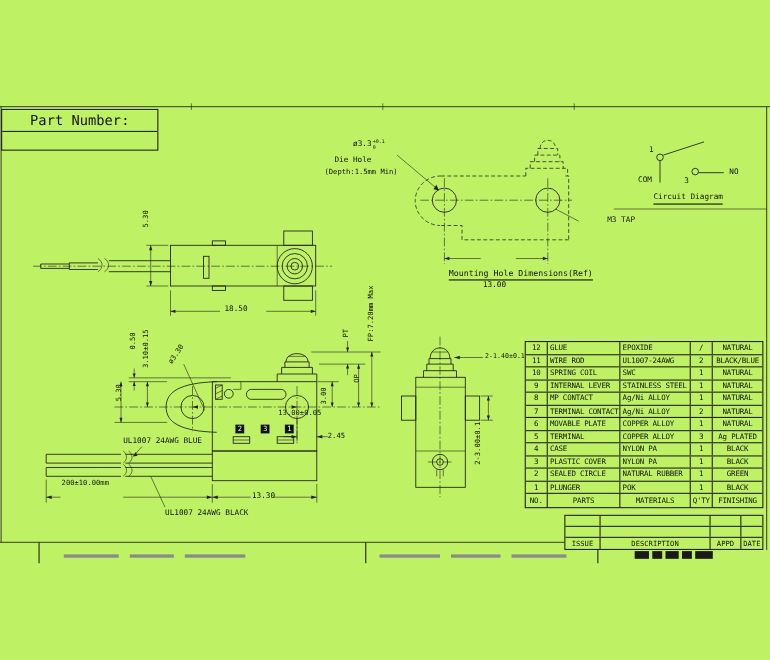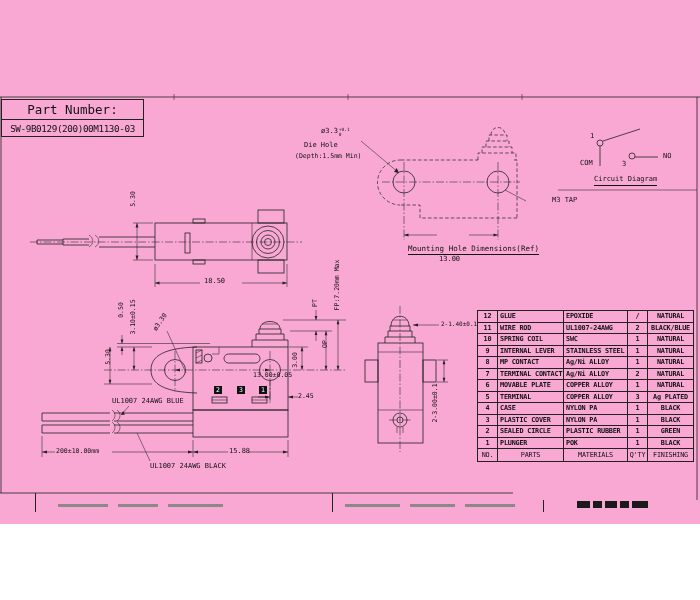--- a/index.html
+++ b/index.html
@@ -1,16 +1,16 @@
 <!DOCTYPE html>
 <html><head>
 <meta charset="utf-8">
 <style>
   html,body{margin:0;padding:0;background:#fff;}
-  #sheet{position:relative;width:700px;height:524px;background:#f9a8d4;overflow:hidden;
+  #sheet{position:relative;width:700px;height:600px;background:#bef264;overflow:hidden;
          font-family:"DejaVu Sans Mono",monospace;color:#111;}
   svg{position:absolute;left:0;top:0;}
   svg path,svg rect,svg circle,svg line{stroke:#222;stroke-width:0.8;fill:none;}
   svg .thin{stroke-width:0.55;}
   svg .dsh{stroke-dasharray:3.5 2.2;stroke-width:0.7;}
   svg .cl{stroke-dasharray:8 2 1.5 2;stroke-width:0.55;}
   svg .fl{fill:#222;stroke:none;}
   .t{position:absolute;white-space:nowrap;font-size:7px;line-height:1;color:#111;}
   .t65{font-size:6.5px;} .t6{font-size:6px;} .t75{font-size:7.5px;}
   .vt{position:absolute;white-space:nowrap;font-size:6.5px;line-height:1;color:#111;
@@ -26,21 +26,21 @@
   #pnbox{position:absolute;left:1px;top:99px;width:143px;height:38px;
          border:1px solid #222;box-sizing:border-box;}
   #pnbox .hd{height:19px;border-bottom:1px solid #222;text-align:center;
              font-size:12.5px;line-height:19px;}
   #pnbox .vl{height:17px;text-align:center;font-size:9.3px;letter-spacing:-0.4px;
              line-height:17px;}
   
   #ptable{position:absolute;left:477px;top:310px;width:217px;height:152px;
           border:1px solid #222;box-sizing:border-box;display:flex;flex-direction:column;
           font-size:6.8px;letter-spacing:-0.2px;}
-  #prows{flex:12;display:flex;flex-direction:column;font-weight:bold;}
+  #prows{flex:12;display:flex;flex-direction:column;}
   .prow{flex:1;display:grid;grid-template-columns:20px 66px 64px 20px 1fr;
         border-bottom:1px solid #222;}
   .prow.hdr{flex:1.05;border-bottom:none;}
   .pc{border-right:1px solid #222;display:flex;align-items:center;
       justify-content:center;overflow:hidden;}
   .pc:last-child{border-right:none;}
   .pc.lft{justify-content:flex-start;padding-left:2px;}
   
   #rtable{position:absolute;left:513px;top:468px;width:181px;height:32px;
           border:1px solid #222;box-sizing:border-box;display:flex;flex-direction:column;
@@ -180,21 +180,20 @@
       <path class="cl" d="M389,420 H411"></path>
       <path class="thin" d="M439,325 H413"></path>
       <path class="fl" d="M413,325 l5,-1.6 v3.2 z"></path>
       <path class="thin" d="M437,360 H448 M437,382 H448 M444,360 V382"></path>
       <path class="fl" d="M444,360 l-1.4,4.2 h2.8 z M444,382 l-1.4,-4.2 h2.8 z"></path>
     </g>
   </svg>
 
   <div id="pnbox">
     <div class="hd">Part Number:</div>
-    <div class="vl">SW-9B0129(200)00M1130-03</div>
   </div>
 
   <div class="t" style="left:321px;top:128px;">
     <span>ø3.3</span><span class="tol">
         <span>+0.1</span>
         <span>0</span>
       </span>
   </div>
   <div class="t" style="left:304px;top:142px;">Die Hole</div>
   <div class="t t65" style="left:295px;top:153px;text-align:right;">(Depth:1.5mm Min)</div>
@@ -214,22 +213,22 @@
   <div class="vt" style="left:121px;top:310px;">0.50</div>
   <div class="vt" style="left:133px;top:317px;">3.10±0.15</div>
   <div class="vt" style="left:108px;top:357px;">5.30</div>
   <div class="dg" style="left:160px;top:322px;">ø3.30</div>
   <div class="t t65" style="left:205px;top:372px;margin-left:48px;">13.00±0.05</div>
   <div class="vt" style="left:295px;top:360px;">3.00</div>
   <div class="t t65" style="left:298px;top:393px;">2.45</div>
   <div class="vt" style="left:315px;top:303px;">PT</div>
   <div class="vt" style="left:325px;top:344px;">OP</div>
   <div class="vt" style="left:337px;top:285px;">FP:7.20mm Max</div>
-  <div class="t" style="left:229px;top:448px;">15.88</div>
-  <div class="t t65" style="left:56px;top:448px;">200±10.00mm</div>
+  <div class="t" style="left:229px;top:448px;">13.30</div>
+  <div class="t t65" style="left:56px;top:436px;">200±10.00mm</div>
   <div class="t" style="left:112px;top:398px;">UL1007 24AWG BLUE</div>
   <div class="t" style="left:150px;top:463px;">UL1007 24AWG BLACK</div>
   <div class="bdg" style="left:214px;top:386px;">2</div>
   <div class="bdg" style="left:237px;top:386px;">3</div>
   <div class="bdg" style="left:259px;top:386px;">1</div>
 
   <div class="t t6" style="left:441px;top:321px;">2-1.40±0.1</div>
   <div class="vt t6" style="left:435px;top:403px;">2-3.00±0.1</div>
 
   <div id="ptable">
@@ -301,41 +300,61 @@
         <div class="prow" style="">
         <div class="pc">3</div>
         <div class="pc lft">PLASTIC COVER</div>
         <div class="pc lft">NYLON PA</div>
         <div class="pc">1</div>
         <div class="pc">BLACK</div>
       </div>
         <div class="prow" style="">
         <div class="pc">2</div>
         <div class="pc lft">SEALED CIRCLE</div>
-        <div class="pc lft">PLASTIC RUBBER</div>
+        <div class="pc lft">NATURAL RUBBER</div>
         <div class="pc">1</div>
         <div class="pc">GREEN</div>
       </div>
         <div class="prow" style="">
         <div class="pc">1</div>
         <div class="pc lft">PLUNGER</div>
         <div class="pc lft">POK</div>
         <div class="pc">1</div>
         <div class="pc">BLACK</div>
       </div>
       </div>
     <div class="prow hdr">
       <div class="pc">NO.</div>
       <div class="pc">PARTS</div>
       <div class="pc">MATERIALS</div>
       <div class="pc">Q'TY</div>
       <div class="pc">FINISHING</div>
     </div>
   </div>
 
+  <div id="rtable">
+    <div class="rrow">
+      <div class="rc"></div>
+        <div class="rc"></div>
+      <div class="rc"></div>
+        <div class="rc"></div>
+    </div>
+    <div class="rrow">
+      <div class="rc"></div>
+        <div class="rc"></div>
+      <div class="rc"></div>
+        <div class="rc"></div>
+    </div>
+    <div class="rrow">
+      <div class="rc">ISSUE</div>
+      <div class="rc">DESCRIPTION</div>
+      <div class="rc">APPD</div>
+      <div class="rc">DATE</div>
+    </div>
+  </div>
 
   <div class="vdiv" style="left:35px;top:493px;height:19px;"></div>
   <div class="vdiv" style="left:332px;top:493px;height:19px;"></div>
   <div class="vdiv" style="left:543px;top:500px;height:12px;"></div>
   <div class="frag" style="left:58px;top:504px;width:50px;"></div>
   <div class="frag" style="left:118px;top:504px;width:40px;"></div>
   <div class="frag" style="left:168px;top:504px;width:55px;"></div>
   <div class="frag" style="left:345px;top:504px;width:55px;"></div>
   <div class="frag" style="left:410px;top:504px;width:45px;"></div>
   <div class="frag" style="left:465px;top:504px;width:50px;"></div>

